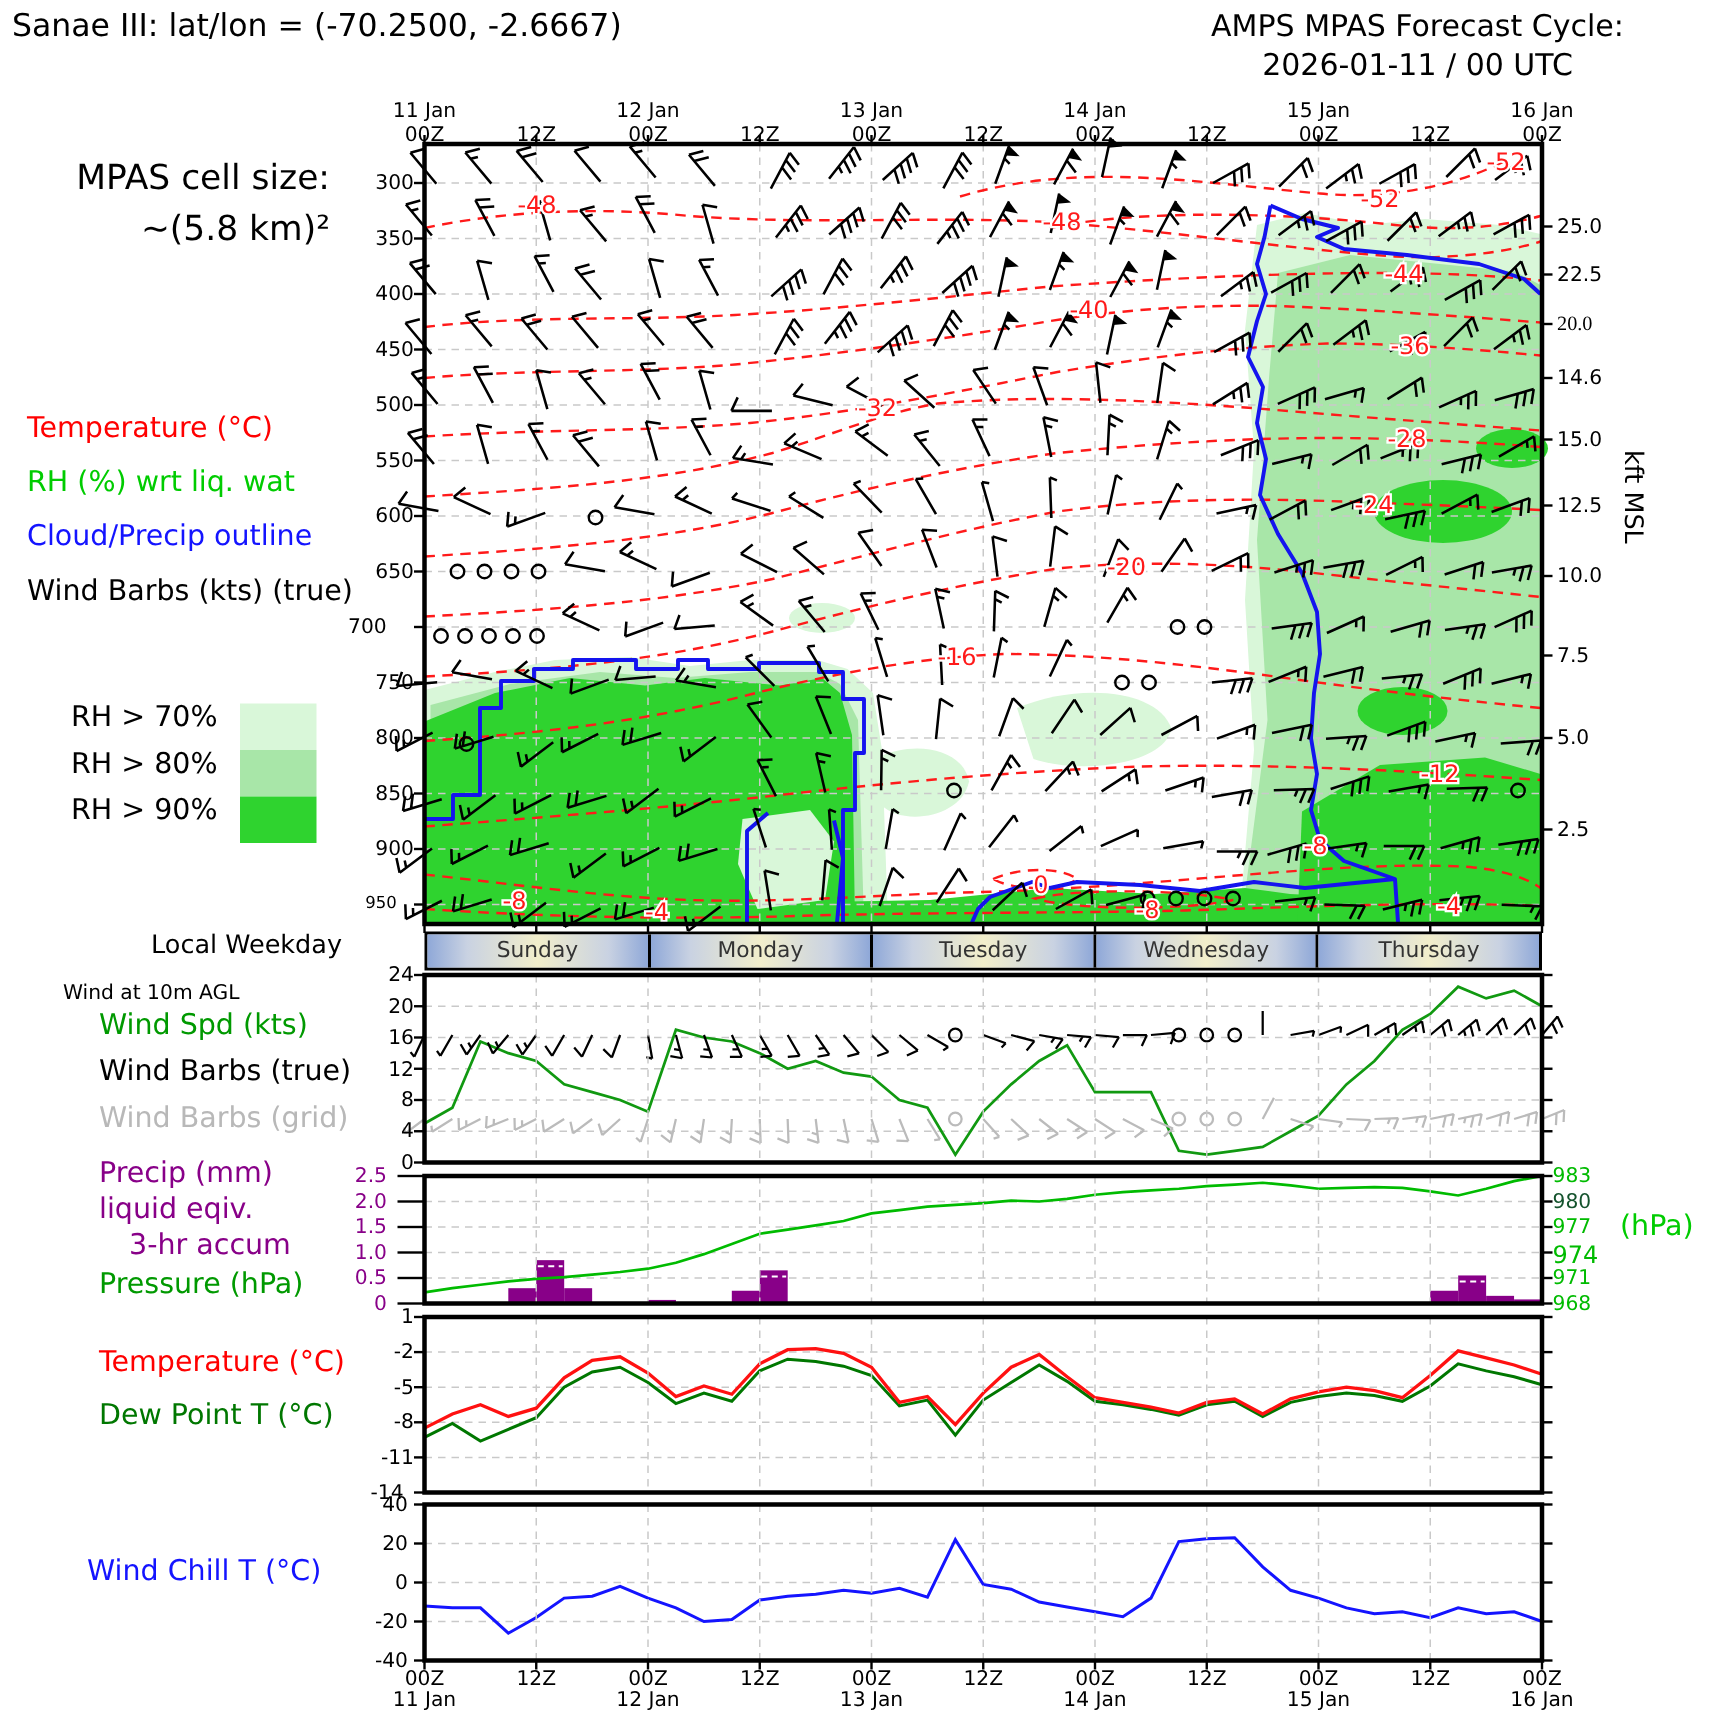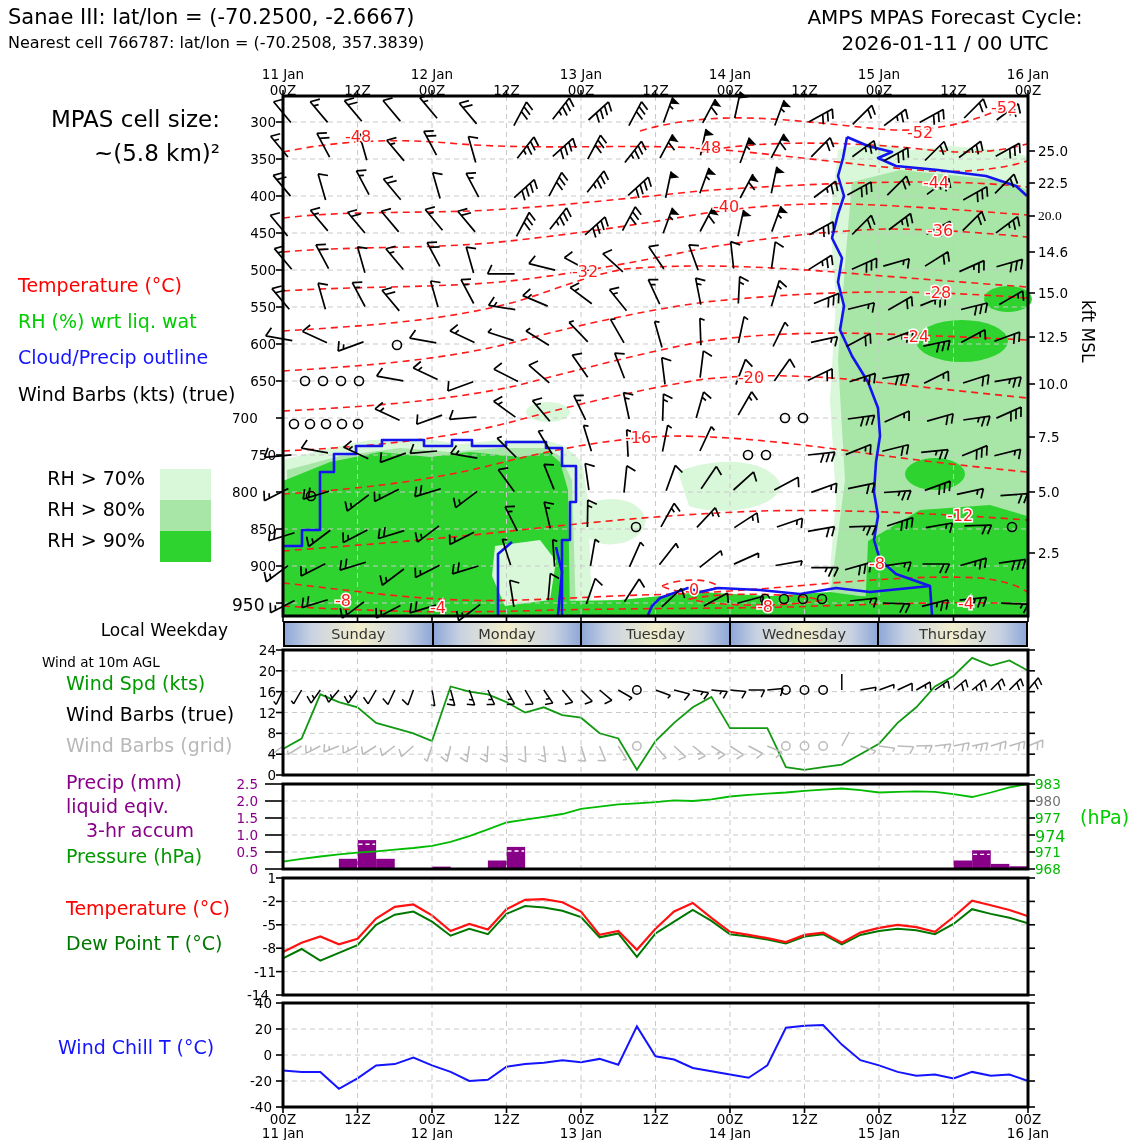--- a/index.html
+++ b/index.html
@@ -21,21 +21,20 @@
   .wkcell:last-child{border-right:none;}
   svg{position:absolute;left:0;top:0;}
   .vert{transform:rotate(90deg);transform-origin:left top;white-space:nowrap;font-size:17px;}
 </style>
 </head>
 <body>
 
 <div id="page">
 
   <div class="abs t-title" style="left:8px;top:5px;">Sanae III: lat/lon = (-70.2500, -2.6667)</div>
-  <div class="abs t-sub" style="left:8px;top:33px;">Nearest cell 766787: lat/lon = (-70.2508, 357.3839)</div>
   <div class="abs t-cycle" style="left:760px;top:5px;width:370px;">AMPS MPAS Forecast Cycle:</div>
   <div class="abs t-cycle" style="left:760px;top:31px;width:370px;">2026-01-11 / 00 UTC</div>
 
   <div class="abs t-cell" style="left:10px;top:106px;width:210px;">MPAS cell size:</div>
   <div class="abs t-cell" style="left:10px;top:140px;width:210px;">~(5.8 km)²</div>
 
   <div class="abs t-leg red" style="left:18px;top:274px;">Temperature (°C)</div>
   <div class="abs t-leg brightgreen" style="left:18px;top:310px;">RH (%) wrt liq. wat</div>
   <div class="abs t-leg blue" style="left:18px;top:346px;">Cloud/Precip outline</div>
   <div class="abs t-leg" style="left:18px;top:383px;">Wind Barbs (kts) (true)</div>
@@ -808,24 +807,24 @@
       <div class="abs" style="left: 232px; top: 114px; width: 44px; text-align: right; font-size: 13.5px;">300</div>
       <div class="abs" style="left: 232px; top: 151px; width: 44px; text-align: right; font-size: 13.5px;">350</div>
       <div class="abs" style="left: 232px; top: 188px; width: 44px; text-align: right; font-size: 13.5px;">400</div>
       <div class="abs" style="left: 232px; top: 225px; width: 44px; text-align: right; font-size: 13.5px;">450</div>
       <div class="abs" style="left: 232px; top: 262px; width: 44px; text-align: right; font-size: 13.5px;">500</div>
       <div class="abs" style="left: 232px; top: 299px; width: 44px; text-align: right; font-size: 13.5px;">550</div>
       <div class="abs" style="left: 232px; top: 336px; width: 44px; text-align: right; font-size: 13.5px;">600</div>
       <div class="abs" style="left: 232px; top: 373px; width: 44px; text-align: right; font-size: 13.5px;">650</div>
       <div class="abs" style="left: 232px; top: 410px; width: 44px; text-align: left; font-size: 13.5px;">700</div>
       <div class="abs" style="left: 232px; top: 447px; width: 44px; text-align: right; font-size: 13.5px;">750</div>
-      <div class="abs" style="left: 232px; top: 484px; width: 44px; text-align: left; font-size: 13.5px;">800</div>
+      <div class="abs" style="left: 232px; top: 484px; width: 44px; text-align: right; font-size: 13.5px;">800</div>
       <div class="abs" style="left: 232px; top: 521px; width: 44px; text-align: right; font-size: 13.5px;">850</div>
       <div class="abs" style="left: 232px; top: 558px; width: 44px; text-align: right; font-size: 13.5px;">900</div>
-      <div class="abs" style="left: 232px; top: 595px; width: 44px; text-align: left; font-size: 17px;">950</div>
+      <div class="abs" style="left: 232px; top: 595px; width: 44px; text-align: center; font-size: 11px;">950</div>
       <div class="abs" style="left: 1038px; top: 143px; width: 40px; font-size: 13.5px;">25.0</div>
       <div class="abs" style="left: 1038px; top: 175px; width: 40px; font-size: 13.5px;">22.5</div>
       <div class="abs" style="left: 1038px; top: 208px; width: 40px; font-size: 13.5px; font-family: Liberation Serif, serif;">20.0</div>
       <div class="abs" style="left: 1038px; top: 244px; width: 40px; font-size: 13.5px;">14.6</div>
       <div class="abs" style="left: 1038px; top: 285px; width: 40px; font-size: 13.5px;">15.0</div>
       <div class="abs" style="left: 1038px; top: 329px; width: 40px; font-size: 13.5px;">12.5</div>
       <div class="abs" style="left: 1038px; top: 376px; width: 40px; font-size: 13.5px;">10.0</div>
       <div class="abs" style="left: 1038px; top: 429px; width: 40px; font-size: 13.5px;">7.5</div>
       <div class="abs" style="left: 1038px; top: 484px; width: 40px; font-size: 13.5px;">5.0</div>
       <div class="abs" style="left: 1038px; top: 545px; width: 40px; font-size: 13.5px;">2.5</div>
@@ -836,21 +835,21 @@
       <div class="abs" style="left: 240px; top: 725.333px; width: 36px; text-align: right; font-size: 13.5px;">8</div>
       <div class="abs" style="left: 240px; top: 746.167px; width: 36px; text-align: right; font-size: 13.5px;">4</div>
       <div class="abs" style="left: 240px; top: 767px; width: 36px; text-align: right; font-size: 13.5px;">0</div>
       <div class="abs" style="left: 222px; top: 776px; width: 36px; text-align: right; font-size: 13.5px; color: rgb(136, 0, 136);">2.5</div>
       <div class="abs" style="left: 222px; top: 793px; width: 36px; text-align: right; font-size: 13.5px; color: rgb(136, 0, 136);">2.0</div>
       <div class="abs" style="left: 222px; top: 810px; width: 36px; text-align: right; font-size: 13.5px; color: rgb(136, 0, 136);">1.5</div>
       <div class="abs" style="left: 222px; top: 827px; width: 36px; text-align: right; font-size: 13.5px; color: rgb(136, 0, 136);">1.0</div>
       <div class="abs" style="left: 222px; top: 844px; width: 36px; text-align: right; font-size: 13.5px; color: rgb(136, 0, 136);">0.5</div>
       <div class="abs" style="left: 222px; top: 861px; width: 36px; text-align: right; font-size: 13.5px; color: rgb(136, 0, 136);">0</div>
       <div class="abs" style="left: 1035px; top: 776px; width: 40px; font-size: 13.5px; color: rgb(0, 187, 0);">983</div>
-      <div class="abs" style="left: 1035px; top: 793px; width: 40px; font-size: 13.5px; color: #737373;">980</div>
+      <div class="abs" style="left: 1035px; top: 793px; width: 40px; font-size: 13.5px; color: #14532d;">980</div>
       <div class="abs" style="left: 1035px; top: 810px; width: 40px; font-size: 13.5px; color: rgb(0, 187, 0);">977</div>
       <div class="abs" style="left: 1035px; top: 827px; width: 40px; font-size: 16px; color: rgb(0, 187, 0);">974</div>
       <div class="abs" style="left: 1035px; top: 844px; width: 40px; font-size: 13.5px; color: rgb(0, 187, 0);">971</div>
       <div class="abs" style="left: 1035px; top: 861px; width: 40px; font-size: 13.5px; color: rgb(0, 187, 0);">968</div>
       <div class="abs" style="left: 240px; top: 870px; width: 36px; text-align: right; font-size: 13.5px;">1</div>
       <div class="abs" style="left: 240px; top: 893.4px; width: 36px; text-align: right; font-size: 13.5px;">-2</div>
       <div class="abs" style="left: 240px; top: 916.8px; width: 36px; text-align: right; font-size: 13.5px;">-5</div>
       <div class="abs" style="left: 240px; top: 940.2px; width: 36px; text-align: right; font-size: 13.5px;">-8</div>
       <div class="abs" style="left: 240px; top: 963.6px; width: 36px; text-align: right; font-size: 13.5px;">-11</div>
       <div class="abs" style="left: 240px; top: 987px; width: 36px; text-align: center; font-size: 13.5px;">-14</div>

